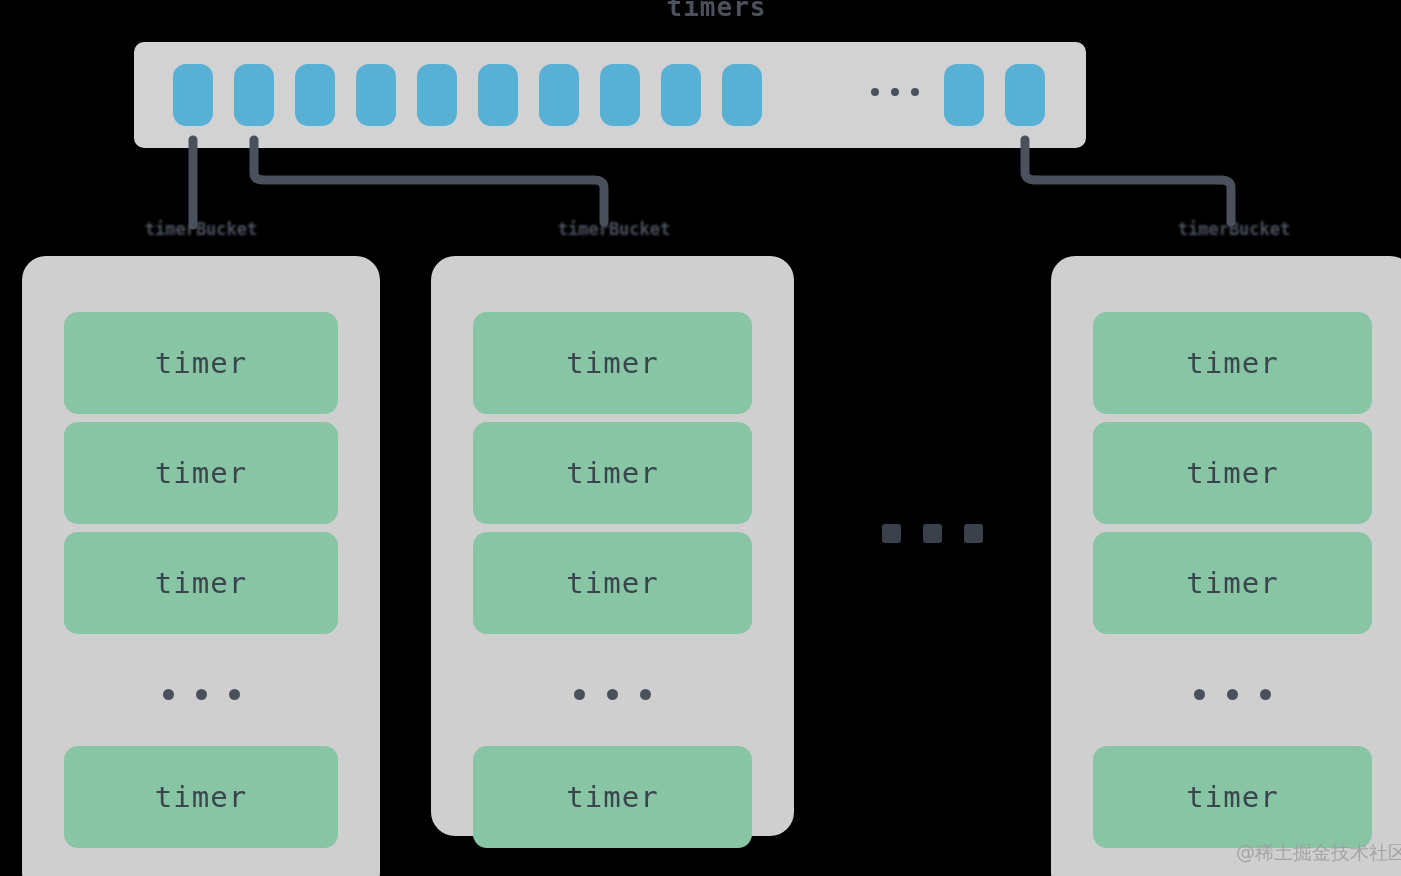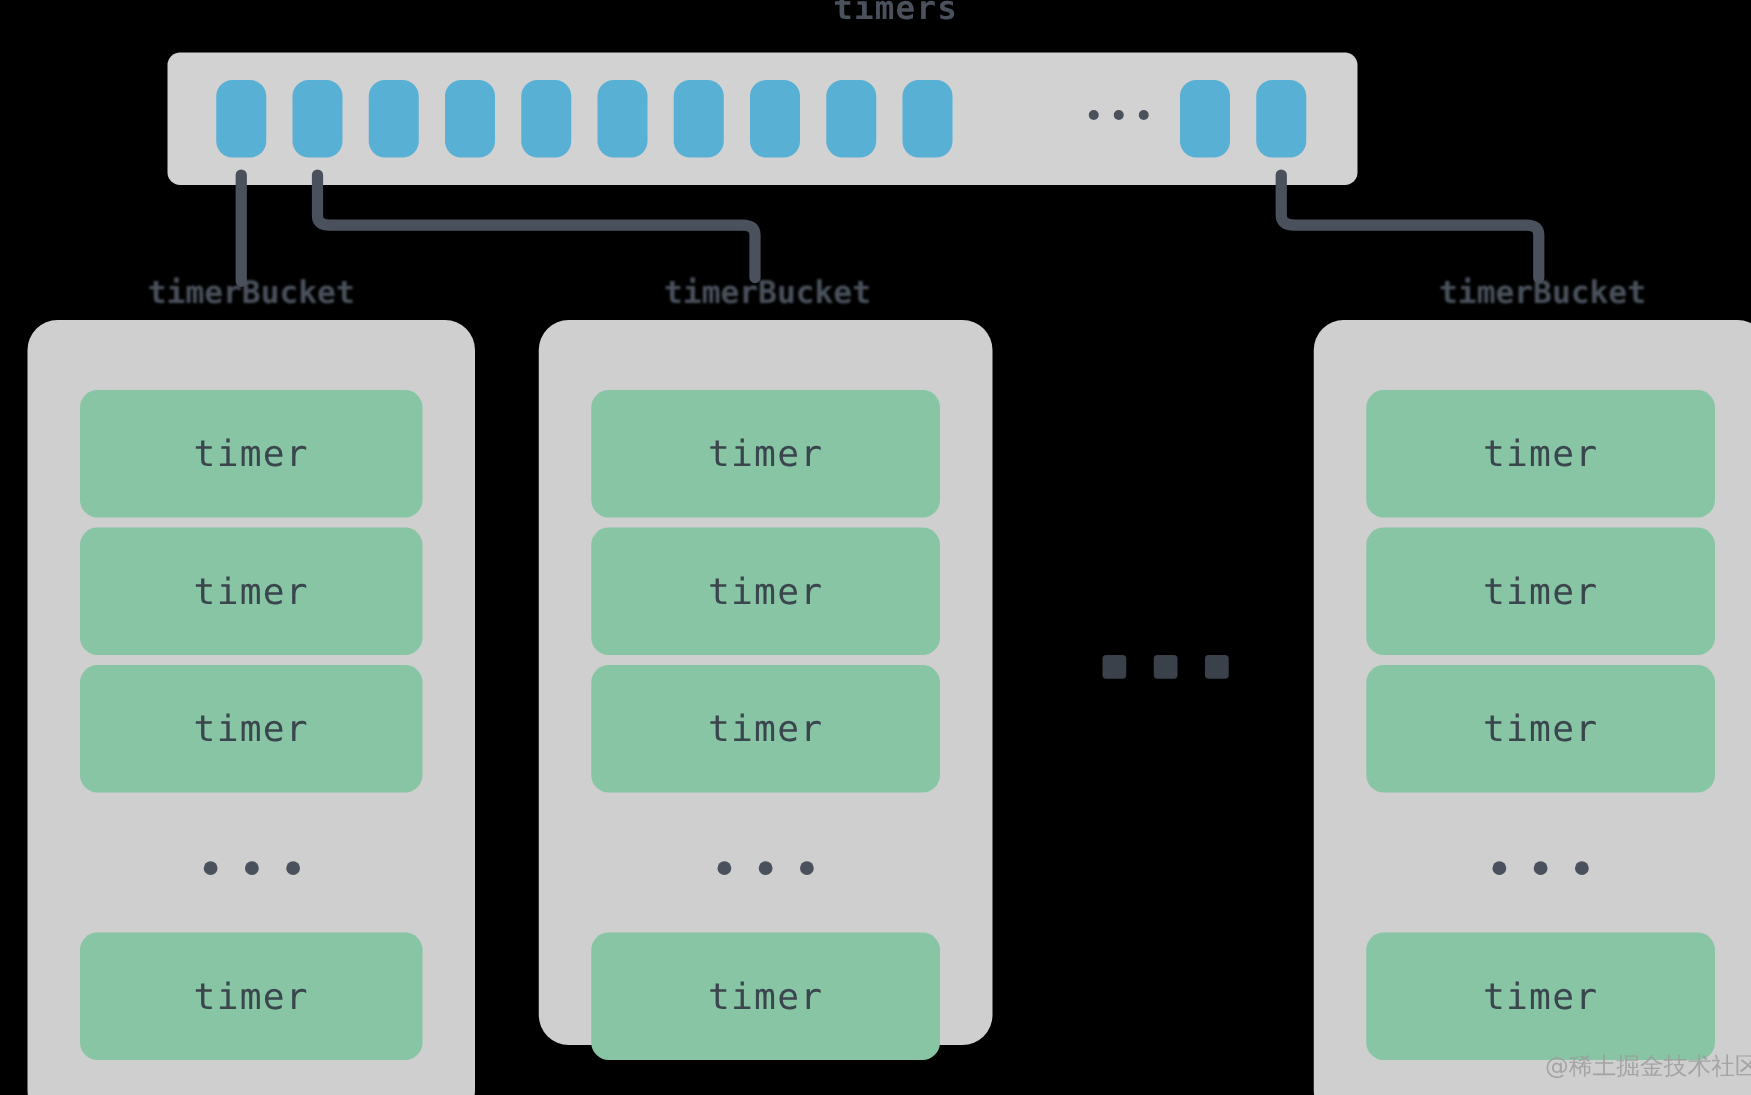--- a/index.html
+++ b/index.html
@@ -33,21 +33,21 @@
   }
   .array-dots span{width:8px;height:8px;border-radius:50%;background:#4a515c;display:block;}
 
   
   .connectors{position:absolute;left:0;top:0;width:1401px;height:876px;pointer-events:none;}
 
   
   .bucket-label{
     position:absolute;top:219px;
     font-family:"DejaVu Sans Mono","Liberation Mono",monospace;
-    font-size:25px;color:#4a515c;font-weight:600;letter-spacing:0px;
+    font-size:17px;color:#4a515c;font-weight:600;letter-spacing:0px;
     text-align:center;filter:blur(0.9px);
   }
 
   
   .bucket{
     position:absolute;top:256px;
     background:#cfcfcf;border-radius:24px;
     padding:56px 42px 0 42px;
     box-sizing:border-box;
   }

